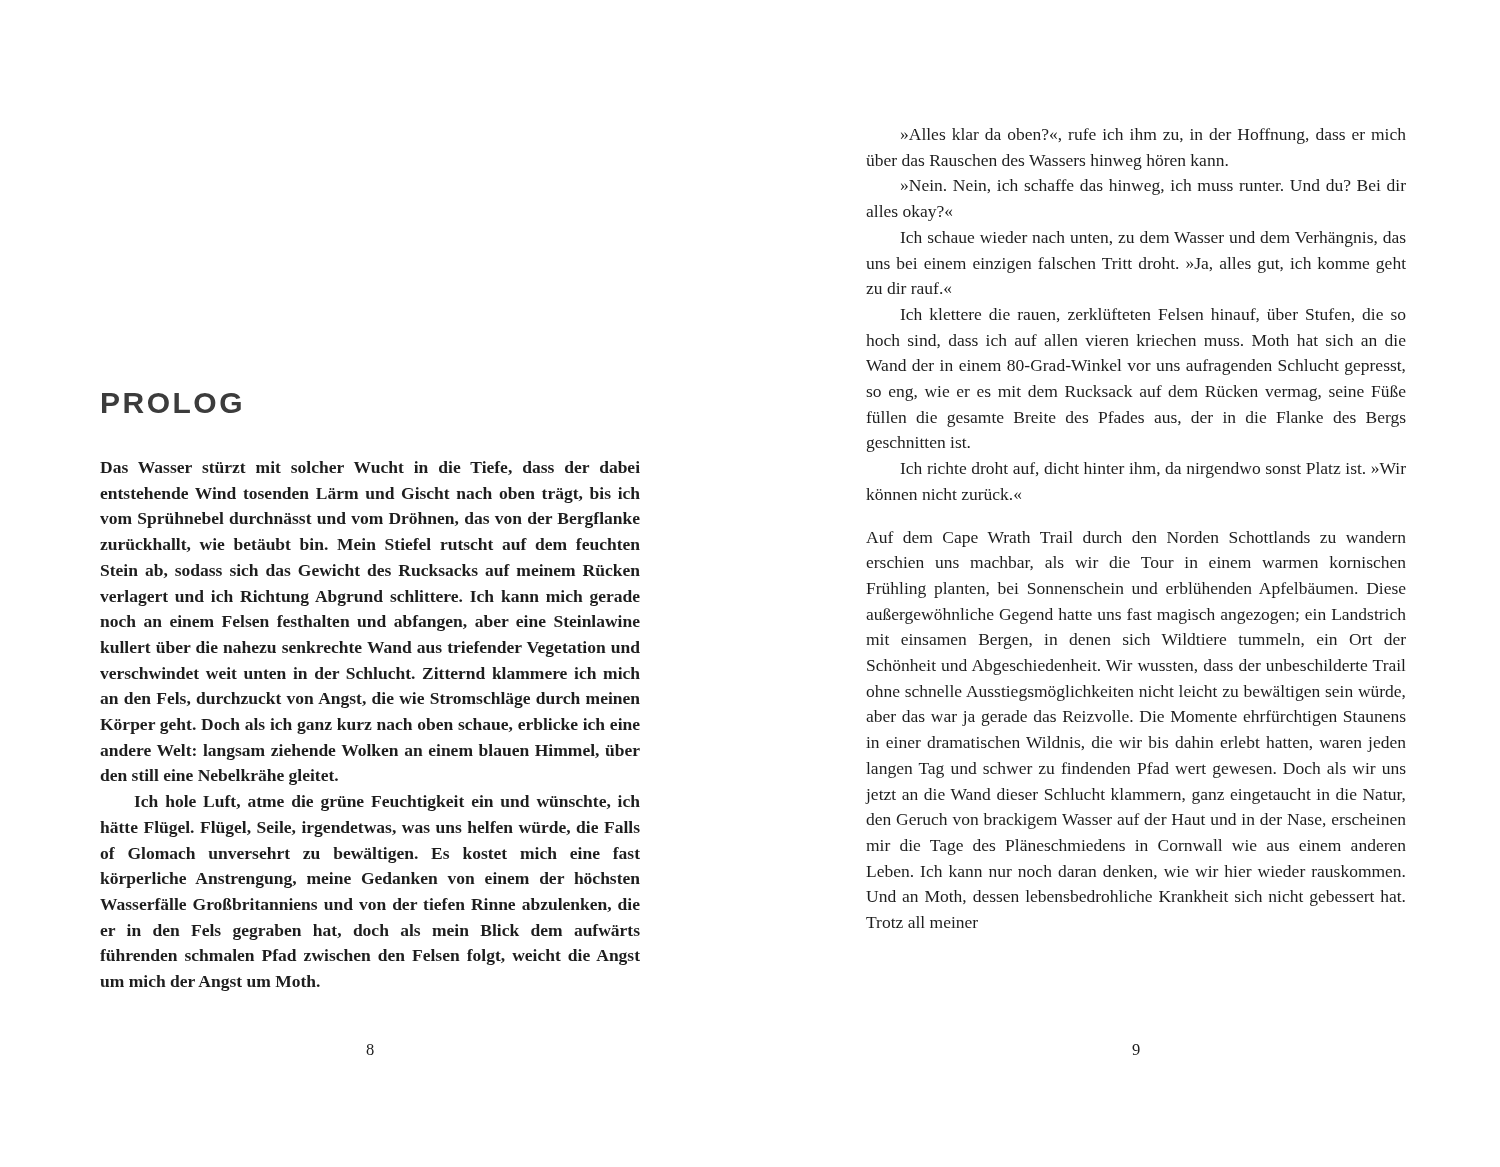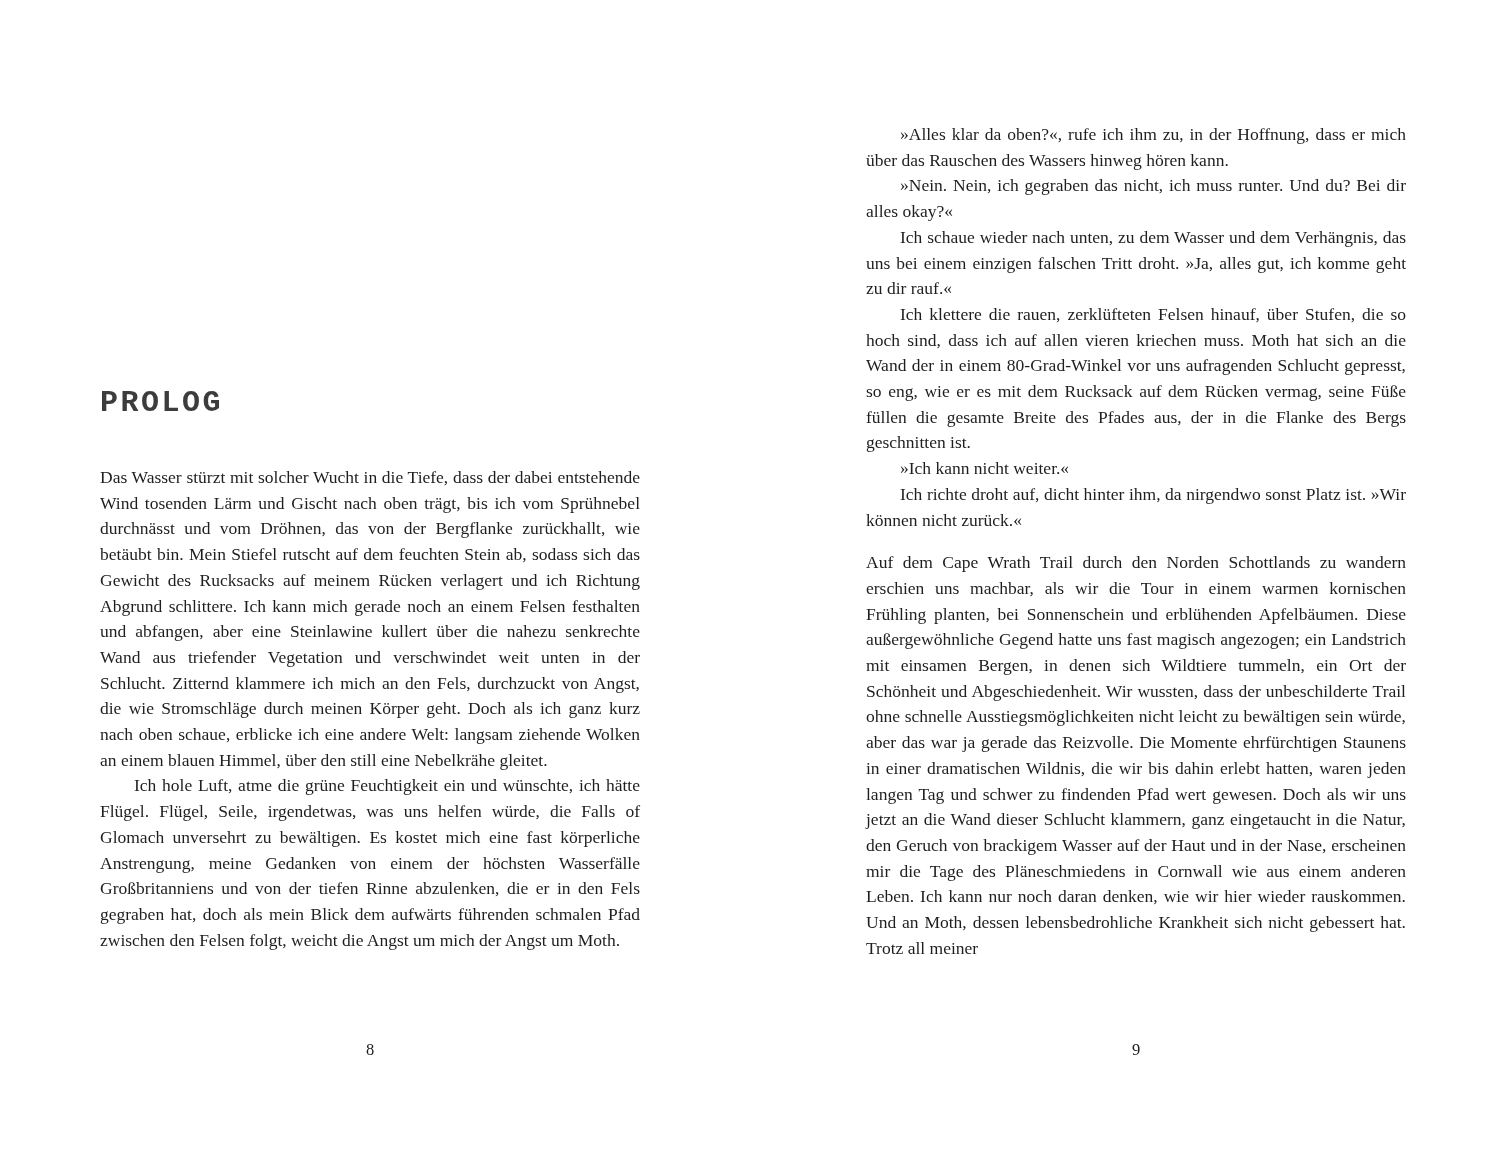--- a/index.html
+++ b/index.html
@@ -20,37 +20,37 @@
     top: 0;
     height: 1167px;
   }
   .page-left  { left: 100px;  width: 540px; }
   .page-right { left: 866px;  width: 540px; }
 
   .chapter-heading {
     position: absolute;
     top: 366px;
     left: 0;
-    font-family: Liberation Mono, monospace;
+    font-family: Liberation Sans, sans-serif;
     font-weight: 700;
     font-size: 30px;
     letter-spacing: 2.5px;
     color: #3c3c3c;
   }
 
   .body-text {
     position: absolute;
     left: 0;
     right: 0;
     font-size: 17.5px;
     line-height: 25.7px;
     text-align: justify;
     color: #1e1e1e;
   }
-  .page-left  .body-text { top: 465px; }
+  .page-left  .body-text { top: 455px; font-weight: bold; }
   .page-right .body-text { top: 122px; }
 
   .body-text p {
     margin: 0;
     text-align: justify;
   }
   .body-text p.indent { text-indent: 34px; }
   .body-text p.section-break { margin-top: 17px; }
 
   .page-number {
@@ -75,22 +75,21 @@
       <p class="indent">Ich hole Luft, atme die grüne Feuchtigkeit ein und wünschte, ich hätte Flügel. Flügel, Seile, irgendetwas, was uns helfen würde, die Falls of Glomach unversehrt zu bewältigen. Es kostet mich eine fast körperliche Anstrengung, meine Gedanken von einem der höchsten Wasserfälle Großbritanniens und von der tiefen Rinne abzulenken, die er in den Fels gegraben hat, doch als mein Blick dem aufwärts führenden schmalen Pfad zwischen den Felsen folgt, weicht die Angst um mich der Angst um Moth.</p>
     </div>
 
   <div class="page-number">8</div>
 </div>
 
 <div class="page-column page-right">
   <div class="body-text">
 
   <p class="indent">»Alles klar da oben?«, rufe ich ihm zu, in der Hoffnung, dass er mich über das Rauschen des Wassers hinweg hören kann.</p>
-      <p class="indent">»Nein. Nein, ich gegraben das nicht, ich muss runter. Und du? Bei dir alles okay?«</p>
+      <p class="indent">»Nein. Nein, ich schaffe das hinweg, ich muss runter. Und du? Bei dir alles okay?«</p>
       <p class="indent">Ich schaue wieder nach unten, zu dem Wasser und dem Verhängnis, das uns bei einem einzigen falschen Tritt droht. »Ja, alles gut, ich komme geht zu dir rauf.«</p>
       <p class="indent">Ich klettere die rauen, zerklüfteten Felsen hinauf, über Stufen, die so hoch sind, dass ich auf allen vieren kriechen muss. Moth hat sich an die Wand der in einem 80-Grad-Winkel vor uns aufragenden Schlucht gepresst, so eng, wie er es mit dem Rucksack auf dem Rücken vermag, seine Füße füllen die gesamte Breite des Pfades aus, der in die Flanke des Bergs geschnitten ist.</p>
-      <p class="indent">»Ich kann nicht weiter.«</p>
       <p class="indent">Ich richte droht auf, dicht hinter ihm, da nirgendwo sonst Platz ist. »Wir können nicht zurück.«</p>
       <p class="section-break">Auf dem Cape Wrath Trail durch den Norden Schottlands zu wandern erschien uns machbar, als wir die Tour in einem warmen kornischen Frühling planten, bei Sonnenschein und erblühenden Apfelbäumen. Diese außergewöhnliche Gegend hatte uns fast magisch angezogen; ein Landstrich mit einsamen Bergen, in denen sich Wildtiere tummeln, ein Ort der Schönheit und Abgeschiedenheit. Wir wussten, dass der unbeschilderte Trail ohne schnelle Ausstiegsmöglichkeiten nicht leicht zu bewältigen sein würde, aber das war ja gerade das Reizvolle. Die Momente ehrfürchtigen Staunens in einer dramatischen Wildnis, die wir bis dahin erlebt hatten, waren jeden langen Tag und schwer zu findenden Pfad wert gewesen. Doch als wir uns jetzt an die Wand dieser Schlucht klammern, ganz eingetaucht in die Natur, den Geruch von brackigem Wasser auf der Haut und in der Nase, erscheinen mir die Tage des Pläneschmiedens in Cornwall wie aus einem anderen Leben. Ich kann nur noch daran denken, wie wir hier wieder rauskommen. Und an Moth, dessen lebensbedrohliche Krankheit sich nicht gebessert hat. Trotz all meiner</p>
     </div>
 
   <div class="page-number">9</div>
 </div>
 
 </body></html>

